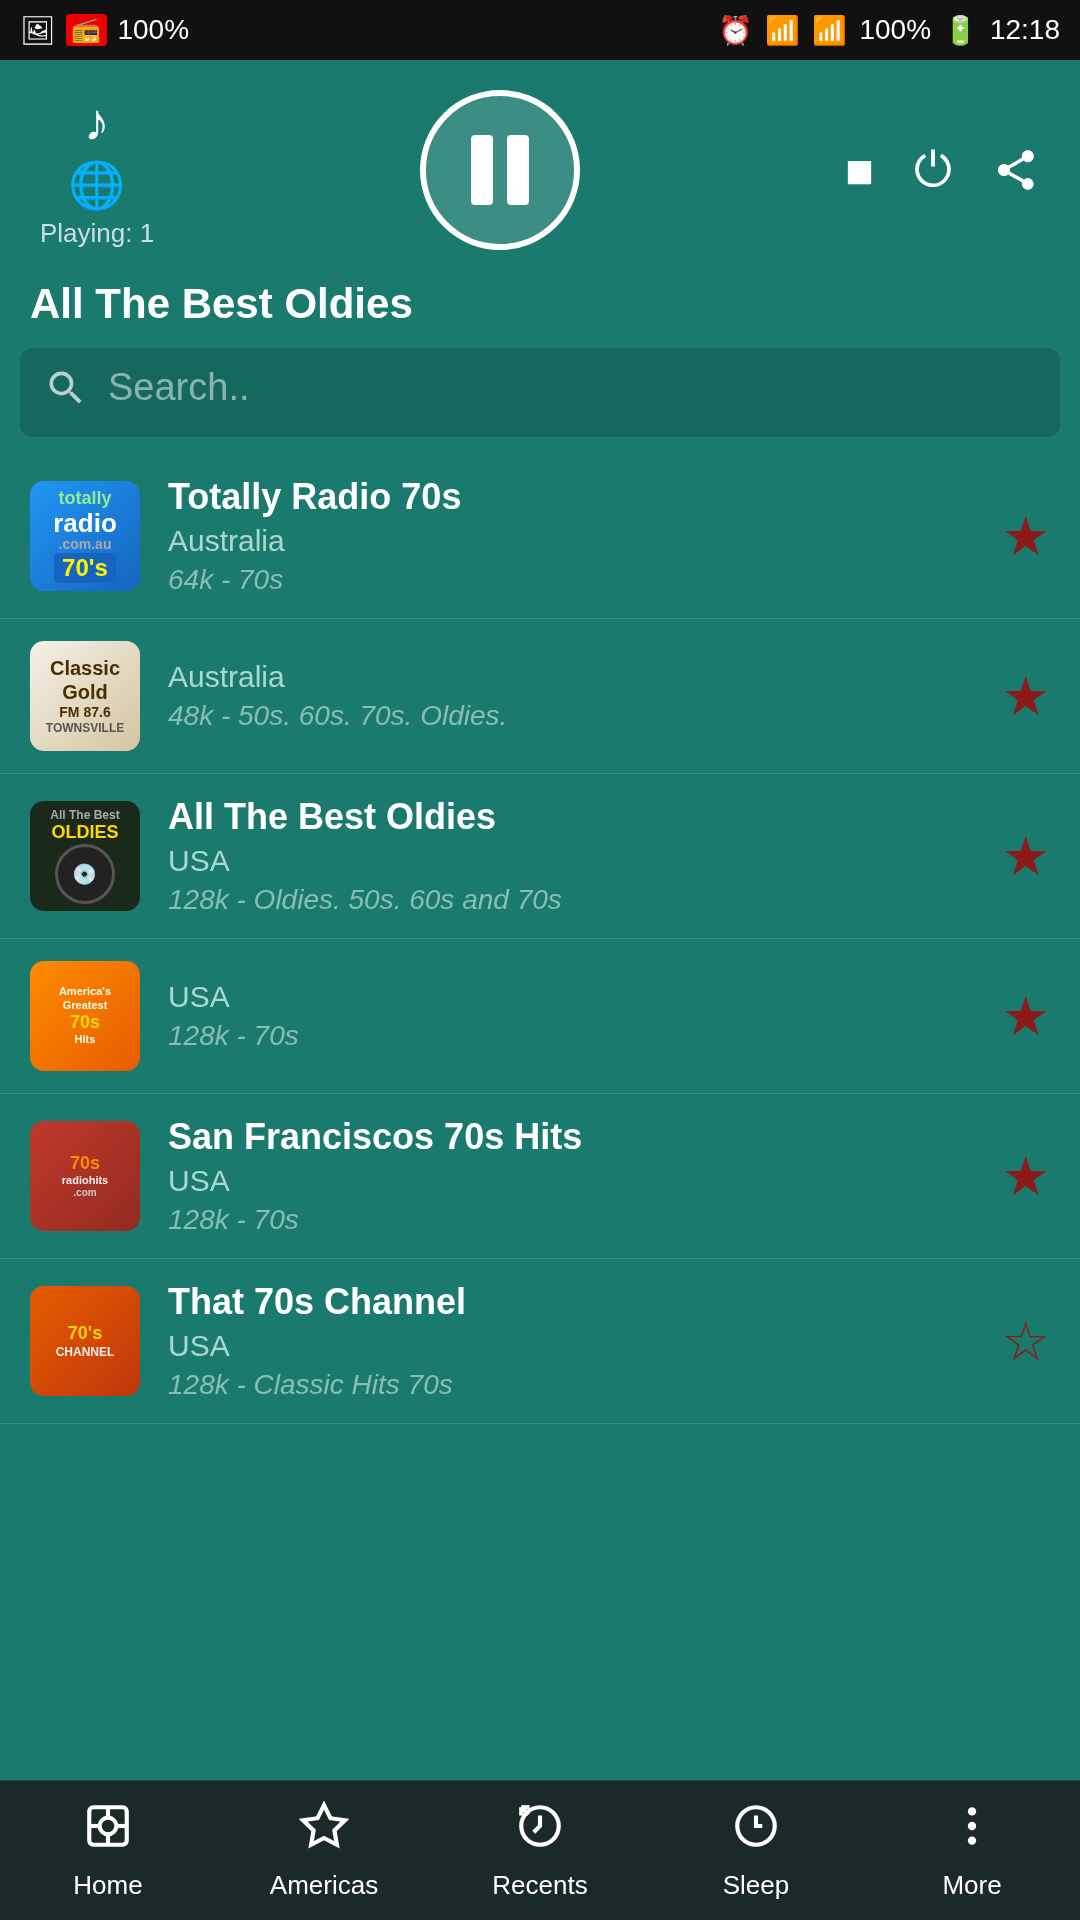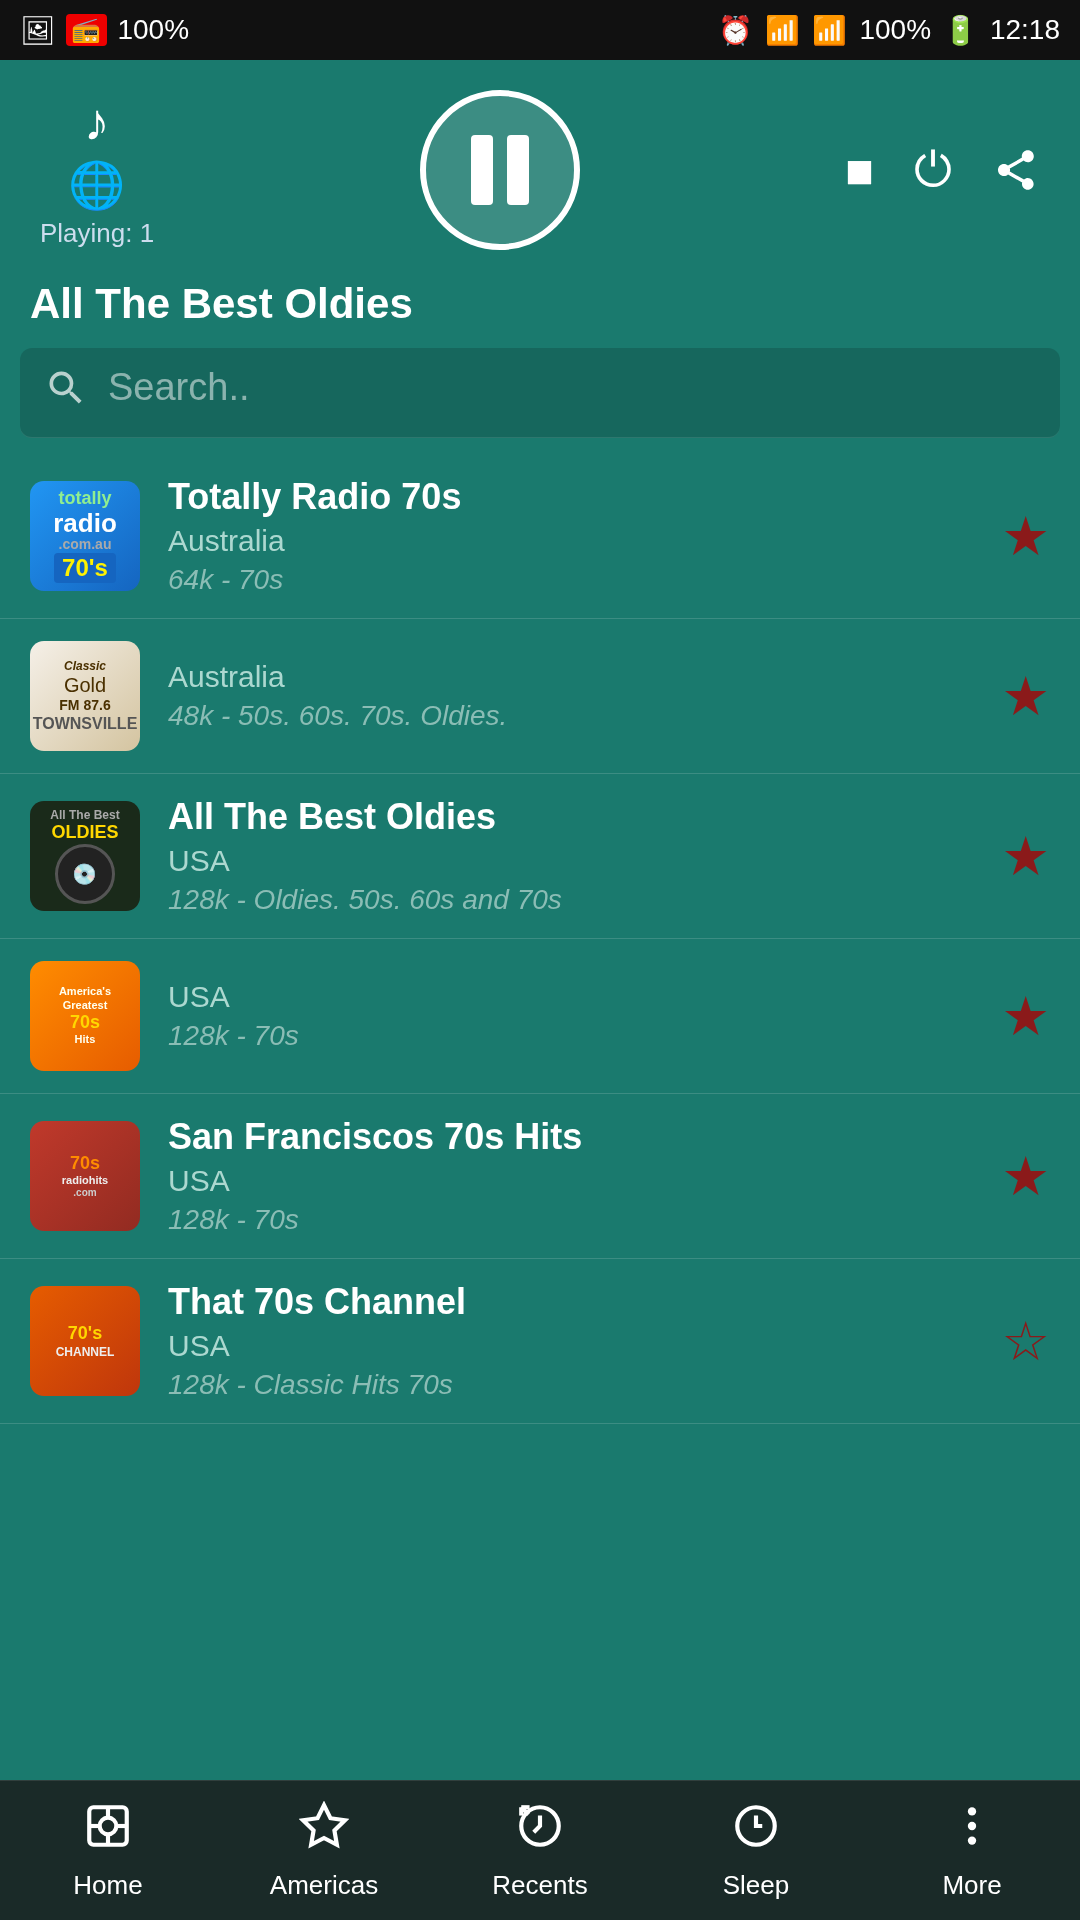--- a/index.html
+++ b/index.html
@@ -254,24 +254,24 @@
       <div class="station-name">Totally Radio 70s</div>
       <div class="station-country">Australia</div>
       <div class="station-meta">64k - 70s</div>
     </div>
     <button class="star-btn">★</button>
   </div>
 
   <div class="station-item">
     <div class="station-logo logo-classic-gold">
       <div style="display:flex; flex-direction:column; align-items:center; color:#4a3000; font-size:18px; padding:6px; text-align:center; line-height:1.2;">
-        <span style="font-size:12px; font-style:italic; font-weight:bold;">Classic</span>
-        <span style="font-size:20px; font-weight:normal;">Gold</span>
+        <span style="font-size:20px; font-weight:bold;">Classic</span>
+        <span style="font-size:20px; font-weight:bold;">Gold</span>
         <span style="font-size:14px;">FM 87.6</span>
-        <span style="font-size:16px; color:#555;">TOWNSVILLE</span>
+        <span style="font-size:12px; color:#555;">TOWNSVILLE</span>
       </div>
     </div>
     <div class="station-info">
       <div class="station-country">Australia</div>
       <div class="station-meta">48k - 50s. 60s. 70s. Oldies.</div>
     </div>
     <button class="star-btn">★</button>
   </div>
 
   <div class="station-item">

